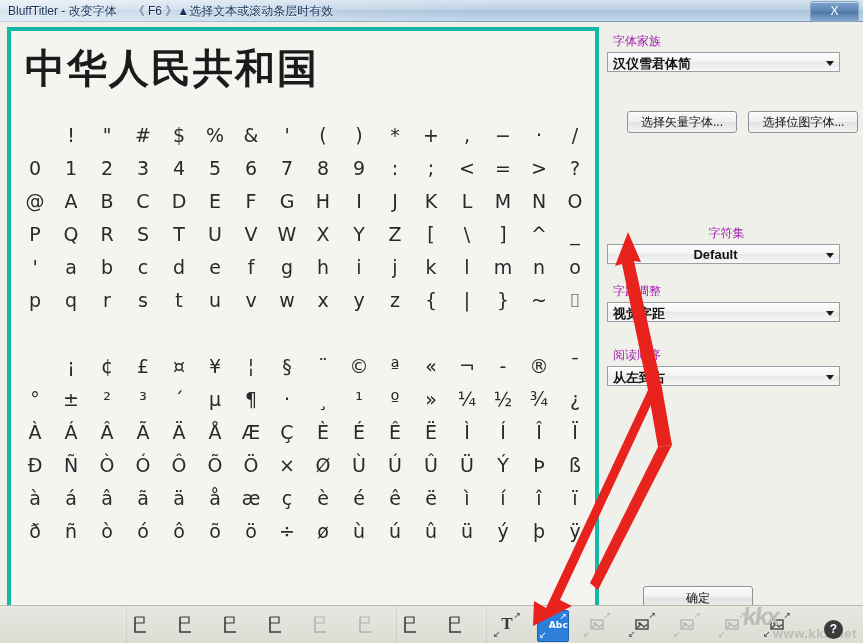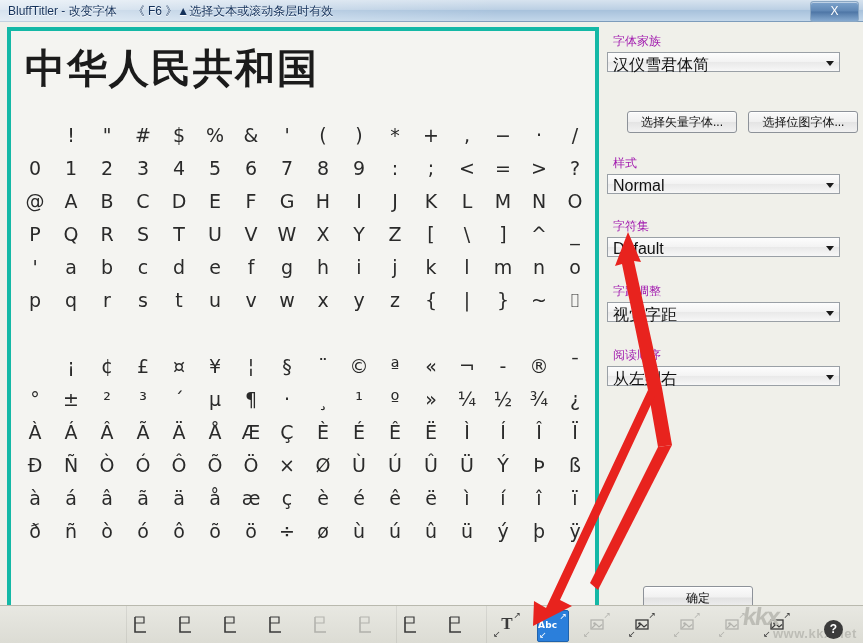--- a/index.html
+++ b/index.html
@@ -73,22 +73,22 @@
   .field-label{
     font-size:12px;color:#a21caf;margin:0 0 2px 6px;
   }
   .combo{
     position:relative;width:233px;height:20px;
     border:1px solid #9aa0a6;
     background:linear-gradient(to bottom,#fdfdfd 0%,#f3f3f3 48%,#e9e9e9 52%,#f7f7f7 100%);
     box-sizing:border-box;cursor:pointer;
   }
   .combo .val{
-    position:absolute;left:5px;top:2px;font-size:16px;color:#111;
-    white-space:nowrap;overflow:hidden;width:205px;
+    position:absolute;left:5px;top:2px;font-size:13px;color:#111;
+    white-space:nowrap;overflow:hidden;width:205px;font-weight:bold;
   }
   .combo .arrow{
     position:absolute;right:5px;top:8px;width:0;height:0;
     border-left:4px solid transparent;border-right:4px solid transparent;
     border-top:5px solid #1a1a1a;
   }
   .grp{position:absolute;left:0;}
   .btnrow{position:absolute;left:20px;top:84px;width:240px;}
   .pbtn{
     display:inline-block;width:110px;height:22px;line-height:21px;
@@ -125,21 +125,21 @@
     cursor:pointer;color:#3a3a3a;
     font-family:"DejaVu Sans",sans-serif;
   }
   .tbtn svg{display:block;}
   .tbtn.dim{opacity:.28;}
   .tbtn.sel{
     background:#2b7fdb;border:1px solid #1f63ad;border-radius:2px;
     color:#fff;
   }
   .tbtn .lbl{
-    position:absolute;left:0;right:0;top:9px;text-align:left;
+    position:absolute;left:0;right:0;top:9px;text-align:right;
     font-size:9px;font-weight:bold;letter-spacing:.2px;
   }
   .tbtn .bigT{
     position:absolute;left:0;right:0;top:4px;text-align:center;
     font-size:17px;font-weight:bold;font-family:"Liberation Serif",serif;
   }
   .corner{position:absolute;font-size:9px;line-height:9px;}
   .corner.tr{right:1px;top:1px;}
   .corner.bl{left:1px;bottom:1px;}
 
@@ -430,29 +430,22 @@
           <span class="val">汉仪雪君体简</span>
           <span class="arrow"></span>
         </div>
       </div>
 
       <div class="btnrow">
         <span class="pbtn">选择矢量字体...</span>
         <span class="pbtn">选择位图字体...</span>
       </div>
 
-      <div class="grp" style="top:128px;">
-        <div class="field-label">样式</div>
-        <div class="combo">
-          <span class="val">Normal</span>
-          <span class="arrow"></span>
-        </div>
-      </div>
-
-      <div class="grp" style="top:191px;">
+
+      <div class="grp" style="top:198px;text-align:center;">
         <div class="field-label">字符集</div>
         <div class="combo">
           <span class="val">Default</span>
           <span class="arrow"></span>
         </div>
       </div>
 
       <div class="grp" style="top:256px;">
         <div class="field-label">字距调整</div>
         <div class="combo">

